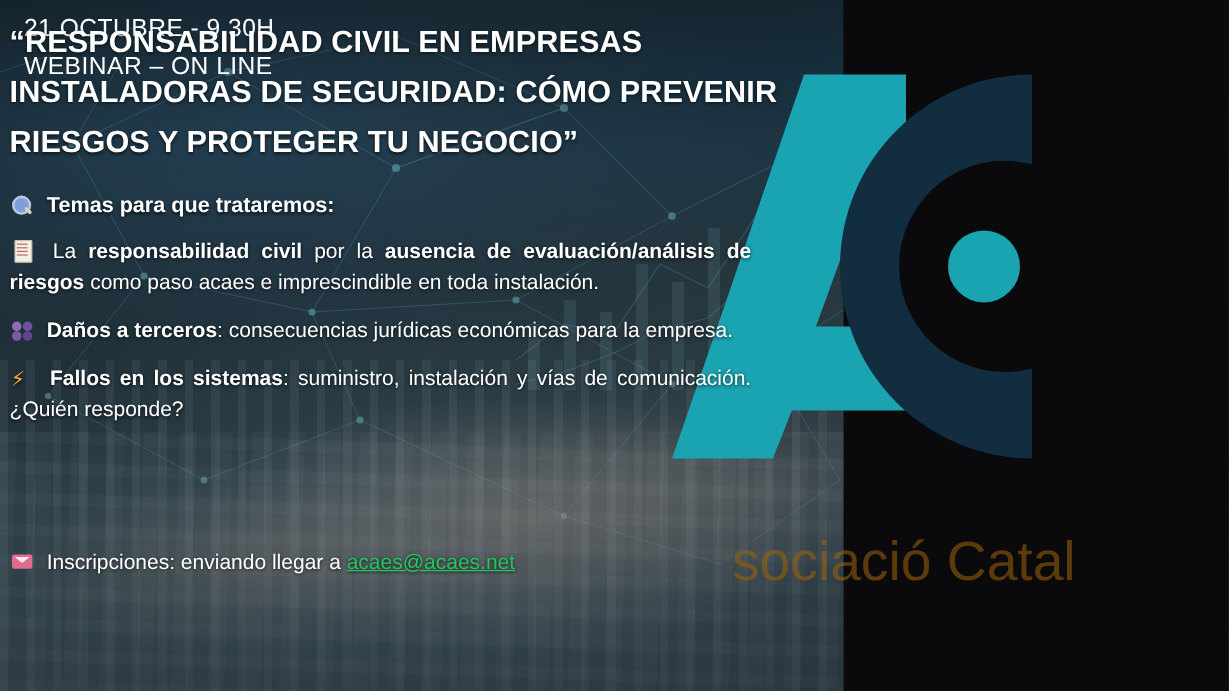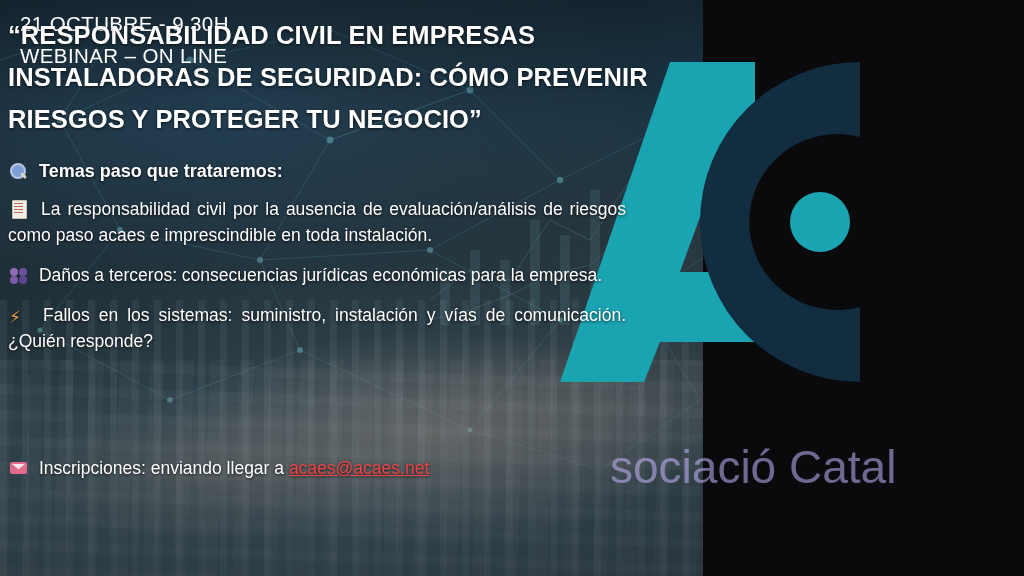--- a/index.html
+++ b/index.html
@@ -86,21 +86,21 @@
   
   .logo-wrap {
     position: absolute;
     left: 520px; top: 42px;
     width: 504px; height: 420px;
   }
   .brand-text {
     position: absolute;
     left: 610px; top: 440px;
     font-size: 46px;
-    color: #c4b5fd;
+    color: #a16207;
     opacity: 0.55;
     white-space: nowrap;
     font-family: "Liberation Sans", sans-serif;
   }
 
   
   .title {
     position: absolute;
     left: 8px; top: 14px;
     width: 690px;
@@ -121,23 +121,23 @@
     font-size: 17.5px;
     line-height: 26px;
     text-shadow: 0 1px 3px rgba(0,0,0,0.75);
   }
   .block {
     position: relative;
     margin-bottom: 14px;
     text-align: justify;
   }
   .block.b-lead { font-weight: bold; font-size: 18px; margin-bottom: 12px; }
-  .bold { font-weight: normal; }
+  .bold { font-weight: bold; }
   .link {
-    color: #ef4444;
+    color: #22c55e;
     text-decoration: underline;
   }
   .contact-block {
     position: absolute;
     left: 8px; top: 455px;
     width: 600px;
     color: #ffffff;
     font-size: 17.5px;
     line-height: 27px;
     text-shadow: 0 1px 3px rgba(0,0,0,0.75);
@@ -269,21 +269,21 @@
 
   <div class="date-line">21 OCTUBRE - 9.30H</div>
   <div class="mode-line">WEBINAR – ON LINE</div>
 
   <div class="title">“RESPONSABILIDAD CIVIL EN EMPRESAS INSTALADORAS DE SEGURIDAD: CÓMO PREVENIR RIESGOS Y PROTEGER TU NEGOCIO”</div>
 
   <div class="body-area">
 
     <div class="block b-lead">
       <span class="ic ic-mag"></span>
-      <span>Temas paso que trataremos:</span>
+      <span>Temas para que trataremos:</span>
     </div>
 
     <div class="block b">
       <span class="ic ic-page"></span>
       <span id="b1"><span>La </span><span class="bold">responsabilidad civil</span><span> por la </span><span class="bold">ausencia de evaluación/análisis de riesgos</span><span> como paso acaes e imprescindible en toda instalación.</span></span>
     </div>
 
     <div class="block b">
       <span class="ic ic-people"></span>
       <span id="b3"><span class="bold">Daños a terceros</span><span>: consecuencias jurídicas económicas para la empresa.</span></span>

